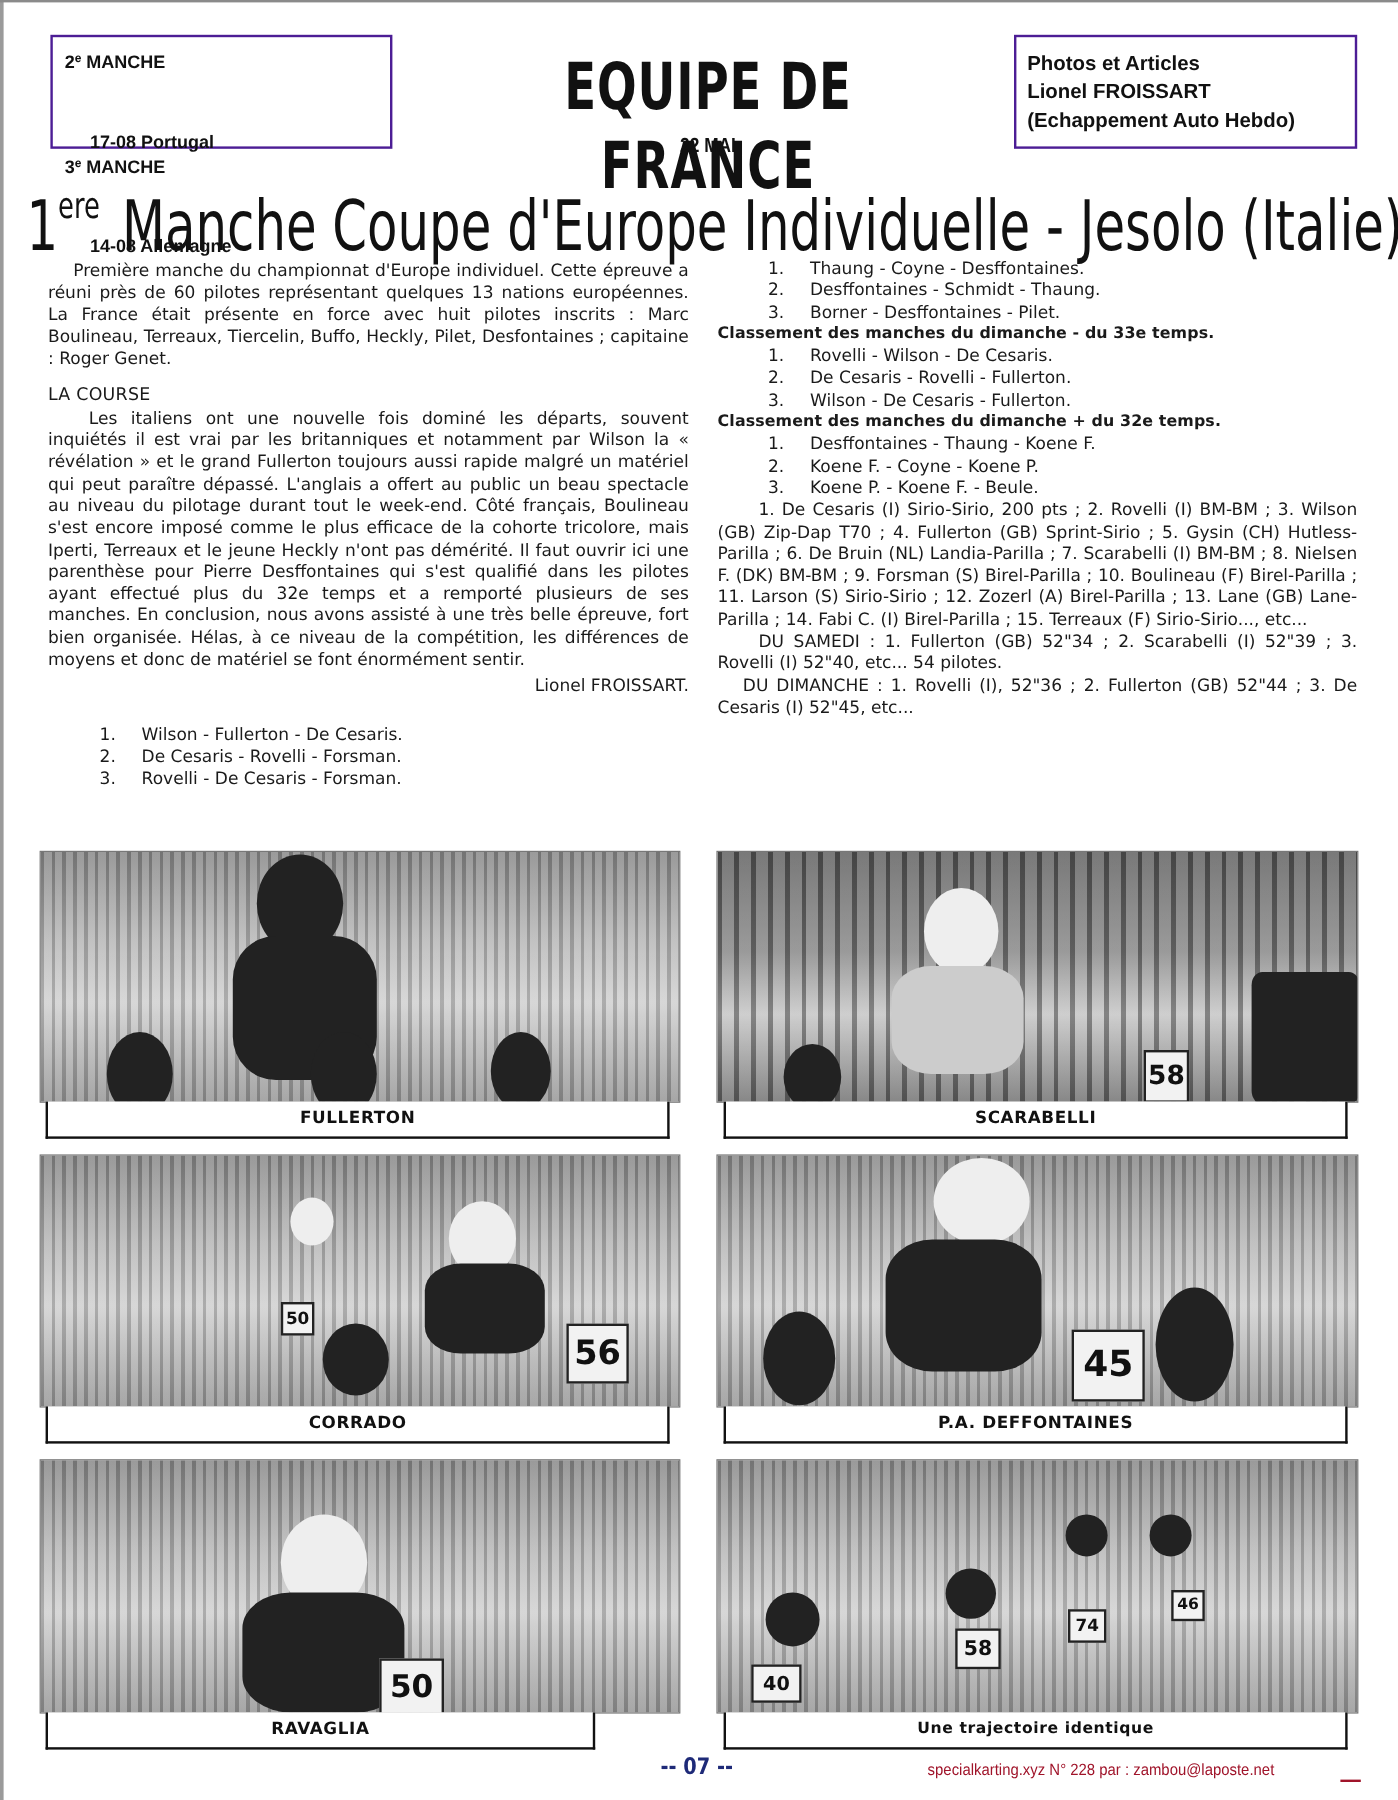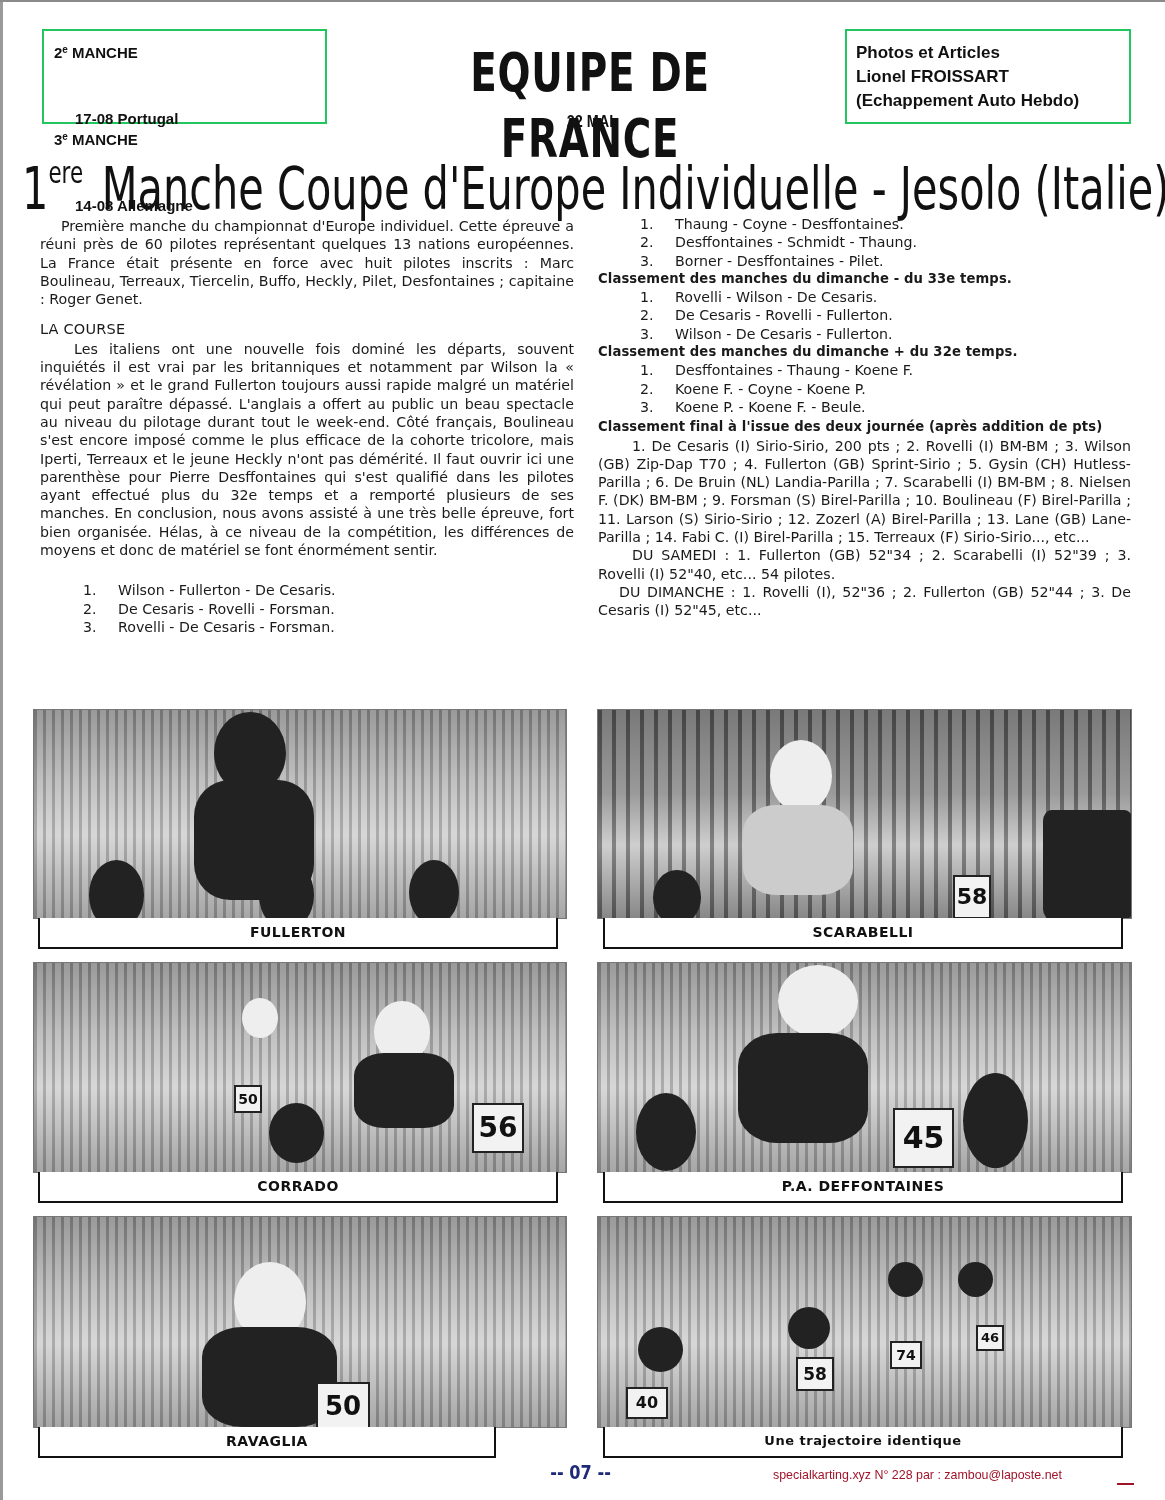--- a/index.html
+++ b/index.html
@@ -1,21 +1,21 @@
 <!DOCTYPE html>
 <html><head>
 <meta charset="utf-8">
 <style>
   * { box-sizing: border-box; margin: 0; padding: 0; }
   html, body { width: 1165px; height: 1500px; background: #ffffff; overflow: hidden; }
   body { position: relative; font-family: "DejaVu Sans", sans-serif; color: #111; }
   .edge-left { position: absolute; left: 0; top: 0; width: 3px; height: 1500px; background: #9a9a9a; }
   .edge-top { position: absolute; left: 0; top: 0; width: 1165px; height: 2px; background: #8a8a8a; }
 
-  .infobox { position: absolute; border: 2px solid #22c55e; font-family: "Liberation Sans", sans-serif; font-weight: bold; color: #111; }
+  .infobox { position: absolute; border: 2px solid #4c1d95; font-family: "Liberation Sans", sans-serif; font-weight: bold; color: #111; }
   .box-left { left: 42px; top: 29px; width: 285px; height: 95px; padding: 10px 0 0 10px; font-size: 15px; line-height: 18px; }
   .box-left .ind { padding-left: 21px; margin-top: 48px; }
   .box-left sup { font-size: 10px; vertical-align: 5px; margin-right: 4px; }
   .box-right { left: 845px; top: 29px; width: 286px; height: 95px; padding: 10px 0 0 9px; font-size: 17px; line-height: 24px; }
 
   .mast { position: absolute; left: 340px; top: 40px; width: 500px; text-align: center; font-family: "DejaVu Sans", sans-serif; font-weight: bold; font-size: 54px; letter-spacing: 1px; transform: scaleX(0.72); transform-origin: center; line-height: 66px; }
   .date { position: absolute; left: 520px; top: 112px; width: 140px; text-align: center; font-family: "Liberation Sans", sans-serif; font-weight: bold; font-size: 17px; transform: scaleX(0.85); }
 
   .headline { position: absolute; left: 22px; top: 133px; width: 1400px; white-space: nowrap; font-family: "DejaVu Sans", sans-serif; font-size: 58px; line-height: 80px; transform: scaleX(0.715); transform-origin: left center; }
   .headline sup { font-size: 30px; vertical-align: 26px; margin-right: 26px; }
@@ -69,20 +69,21 @@
 </div>
 
 <div class="headline">
   <span>1</span><sup>ere</sup><span>Manche Coupe d'Europe Individuelle - Jesolo (Italie)</span>
 </div>
 
 <div class="col col-left">
   <p class="just p-indent">Première manche du championnat d'Europe individuel. Cette épreuve a réuni près de 60 pilotes représentant quelques 13 nations européennes. La France était présente en force avec huit pilotes inscrits : Marc Boulineau, Terreaux, Tiercelin, Buffo, Heckly, Pilet, Desfontaines ; capitaine : Roger Genet.</p>
   <div class="h-sec">LA COURSE</div>
   <p class="just p-indent2">Les italiens ont une nouvelle fois dominé les départs, souvent inquiétés il est vrai par les britanniques et notamment par Wilson la « révélation » et le grand Fullerton toujours aussi rapide malgré un matériel qui peut paraître dépassé. L'anglais a offert au public un beau spectacle au niveau du pilotage durant tout le week-end. Côté français, Boulineau s'est encore imposé comme le plus efficace de la cohorte tricolore, mais Iperti, Terreaux et le jeune Heckly n'ont pas démérité. Il faut ouvrir ici une parenthèse pour Pierre Desffontaines qui s'est qualifié dans les pilotes ayant effectué plus du 32e temps et a remporté plusieurs de ses manches. En conclusion, nous avons assisté à une très belle épreuve, fort bien organisée. Hélas, à ce niveau de la compétition, les différences de moyens et donc de matériel se font énormément sentir.</p>
+  <div class="sign">Lionel FROISSART.</div>
   <div class="spacer-l"></div>
   <div class="rank">
       <span class="num">1.</span>
       <span>Wilson - Fullerton - De Cesaris.</span>
     </div>
   <div class="rank">
       <span class="num">2.</span>
       <span>De Cesaris - Rovelli - Forsman.</span>
     </div>
   <div class="rank">
@@ -126,21 +127,20 @@
     </div>
   <div class="rank">
       <span class="num">2.</span>
       <span>Koene F. - Coyne - Koene P.</span>
     </div>
   <div class="rank">
       <span class="num">3.</span>
       <span>Koene P. - Koene F. - Beule.</span>
     </div>
 
-  <div class="h-class" style="margin-top:2px;">Classement final à l'issue des deux journée (après addition de pts)</div>
   <p class="just p-indent2">1. De Cesaris (I) Sirio-Sirio, 200 pts ; 2. Rovelli (I) BM-BM ; 3. Wilson (GB) Zip-Dap T70 ; 4. Fullerton (GB) Sprint-Sirio ; 5. Gysin (CH) Hutless-Parilla ; 6. De Bruin (NL) Landia-Parilla ; 7. Scarabelli (I) BM-BM ; 8. Nielsen F. (DK) BM-BM ; 9. Forsman (S) Birel-Parilla ; 10. Boulineau (F) Birel-Parilla ; 11. Larson (S) Sirio-Sirio ; 12. Zozerl (A) Birel-Parilla ; 13. Lane (GB) Lane-Parilla ; 14. Fabi C. (I) Birel-Parilla ; 15. Terreaux (F) Sirio-Sirio..., etc...</p>
 
   <p class="just p-indent2">DU SAMEDI : 1. Fullerton (GB) 52"34 ; 2. Scarabelli (I) 52"39 ; 3. Rovelli (I) 52"40, etc... 54 pilotes.</p>
   <p class="just p-indent">DU DIMANCHE : 1. Rovelli (I), 52"36 ; 2. Fullerton (GB) 52"44 ; 3. De Cesaris (I) 52"45, etc...</p>
 </div>
 
 <div class="photo" style="left:33px; top:709px; width:534px; height:210px;">
   <div class="shape" style="left:180px; top:2px; width:72px; height:82px;"></div>
   <div class="shape" style="left:160px; top:70px; width:120px; height:120px; border-radius:30%;"></div>
   <div class="shape" style="left:55px; top:150px; width:55px; height:70px;"></div>

